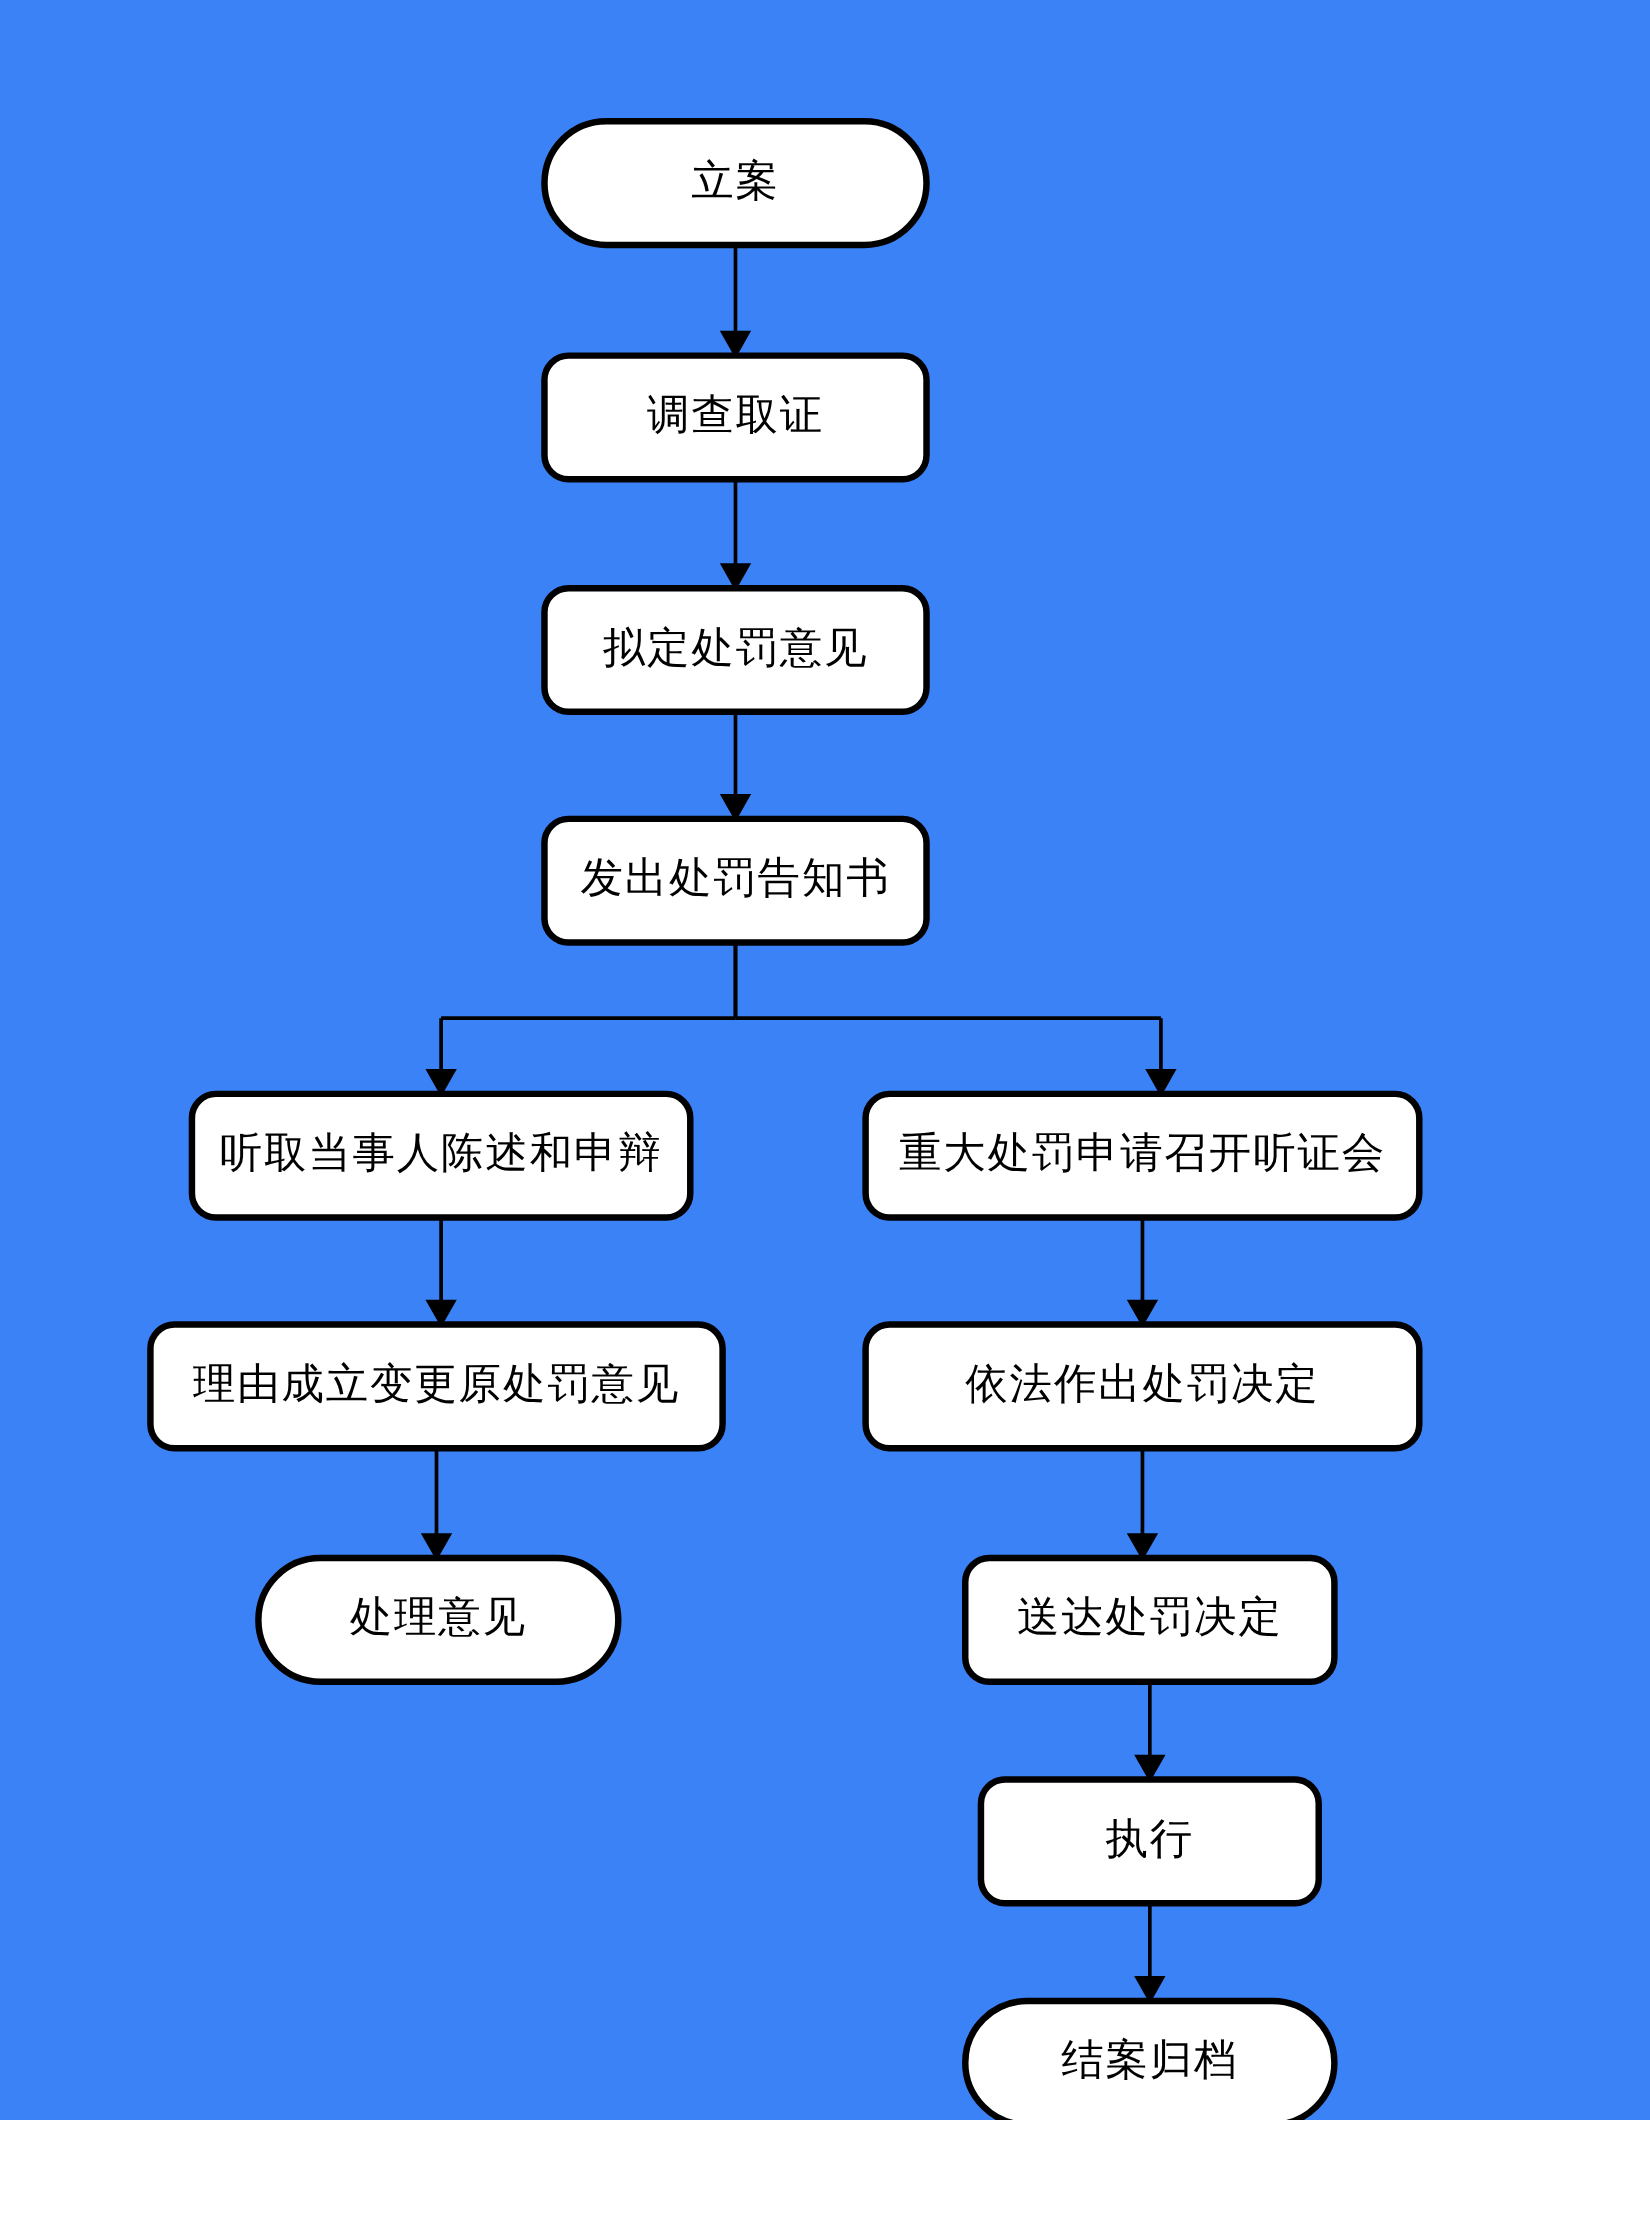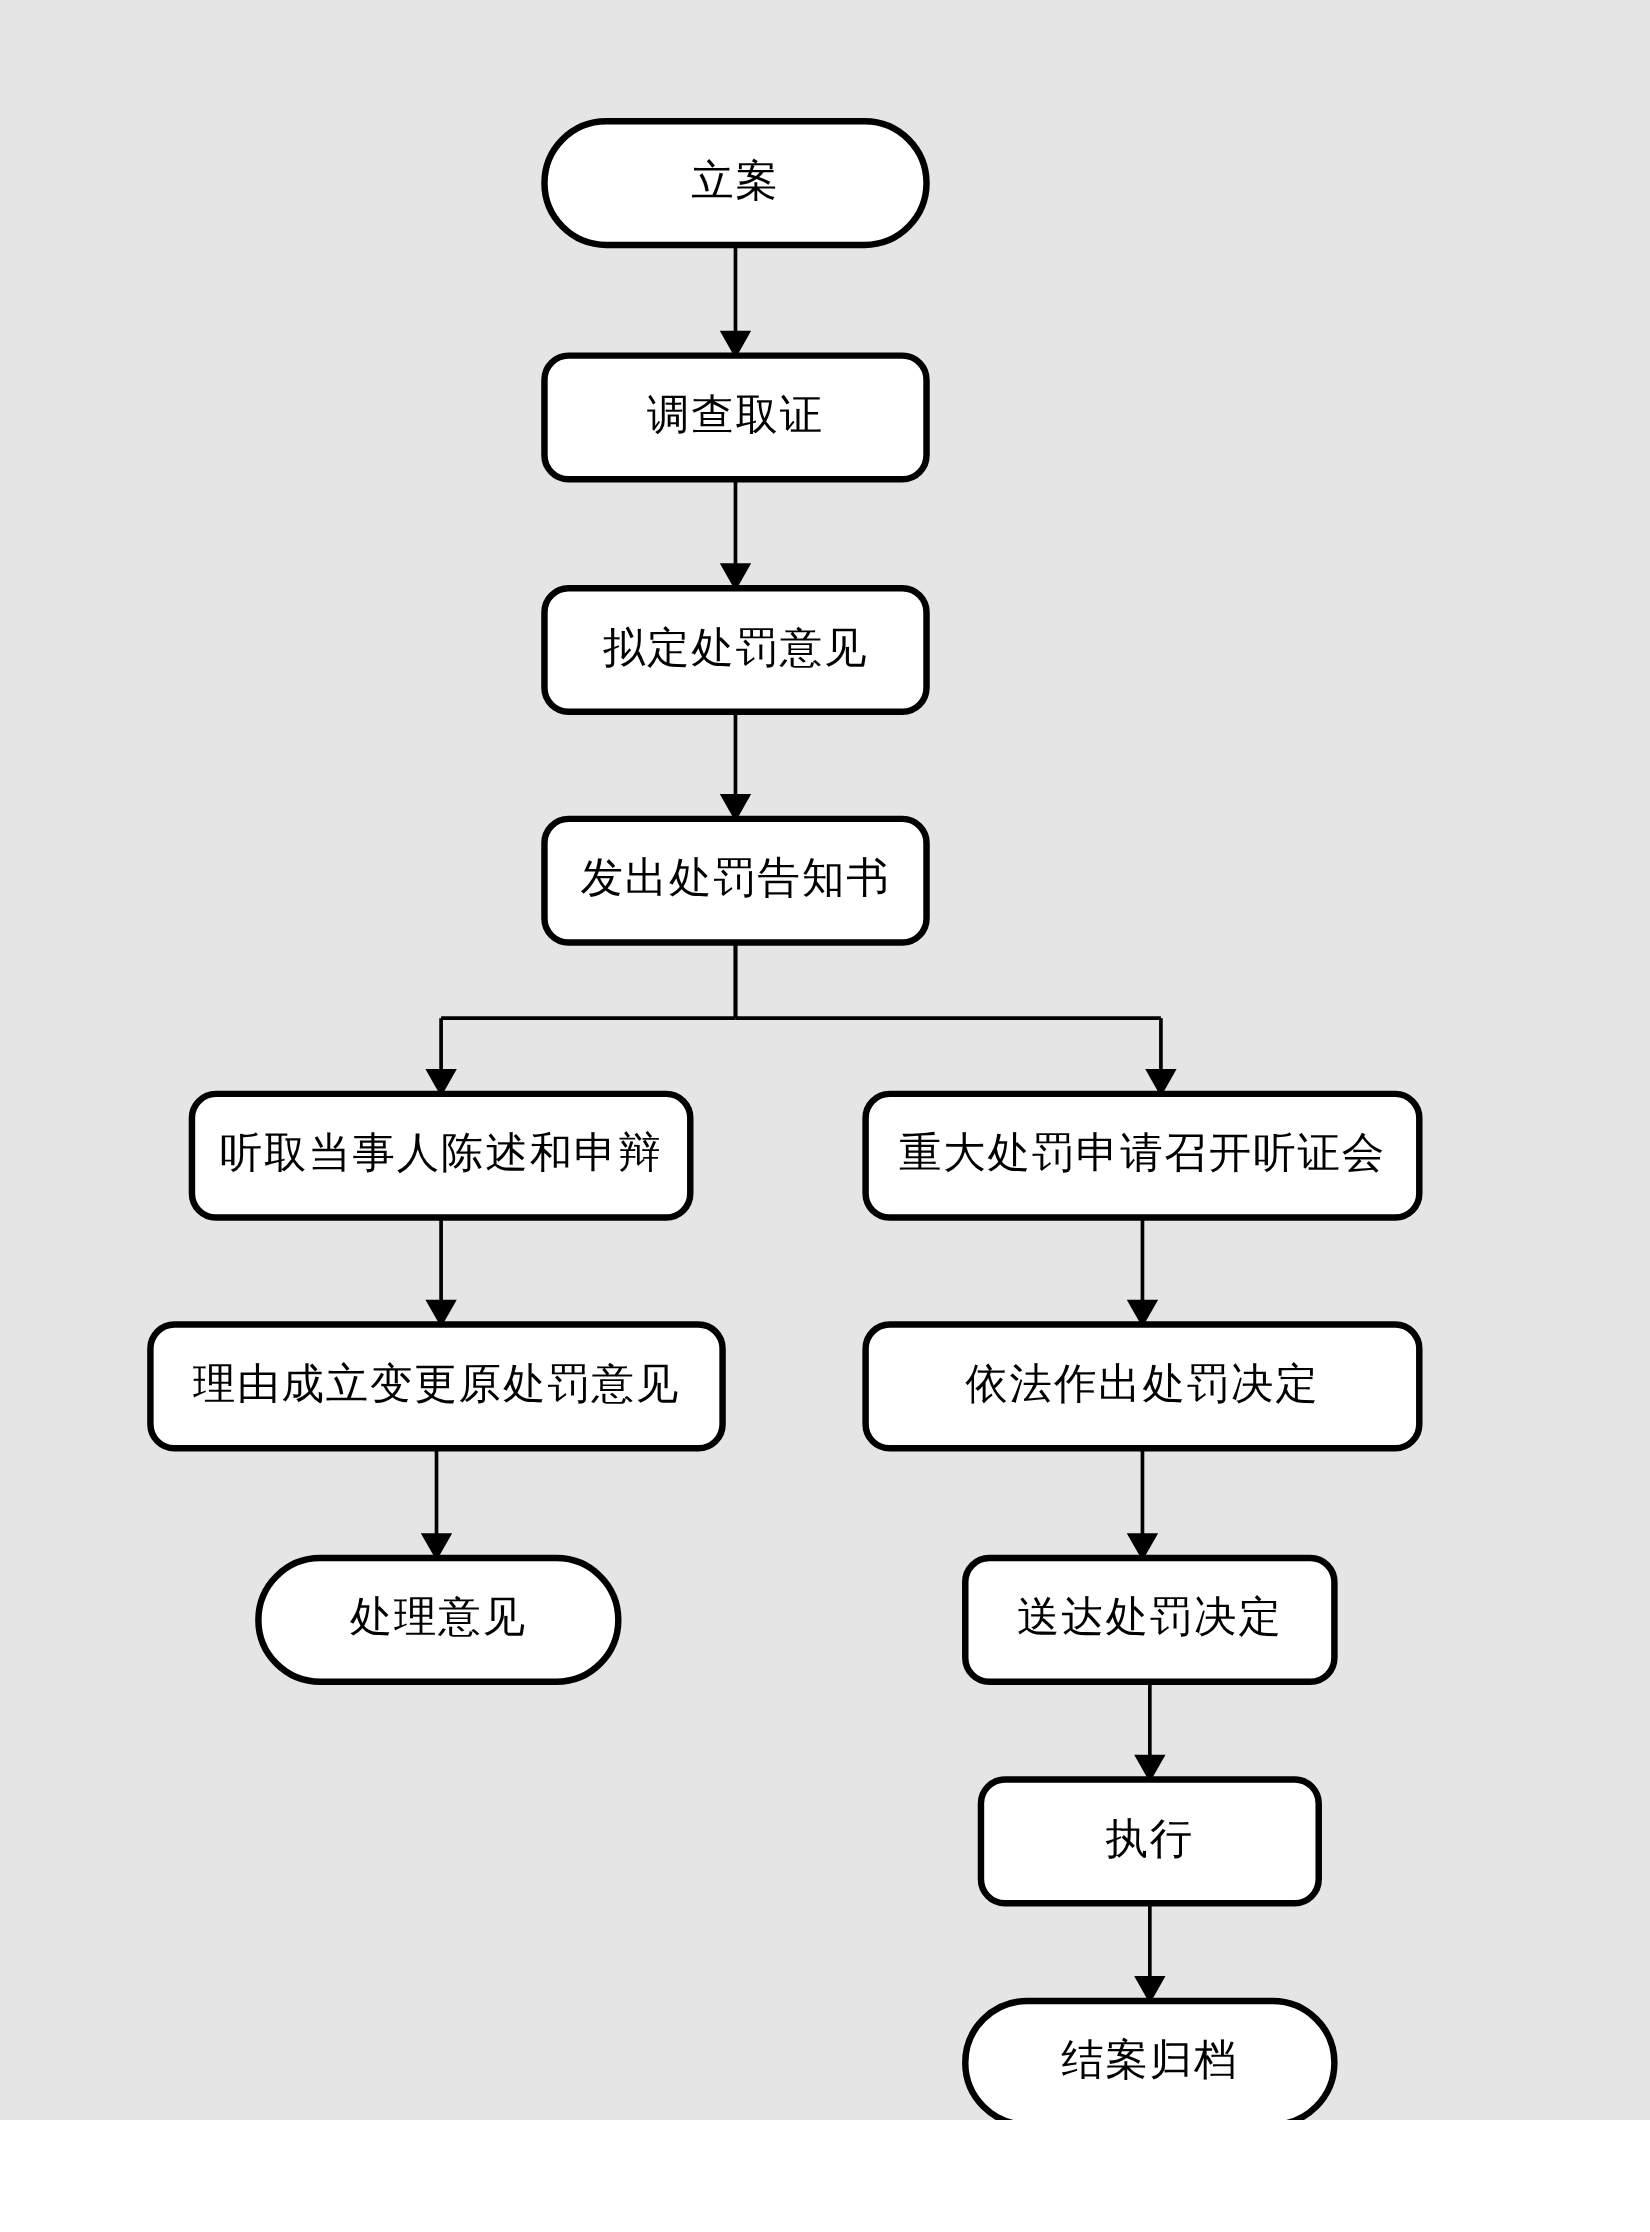--- a/index.html
+++ b/index.html
@@ -8,21 +8,21 @@
     padding: 0;
     background: #ffffff;
   }
   body {
     font-family: "Liberation Serif", "DejaVu Serif", serif;
   }
   #chart-root {
     position: relative;
     width: 1650px;
     height: 2120px;
-    background: #e5e5e5;
+    background: #3b82f6;
     overflow: hidden;
   }
   #flow-svg {
     position: absolute;
     left: 0;
     top: 0;
     width: 1650px;
     height: 2233px;
     display: block;
   }

